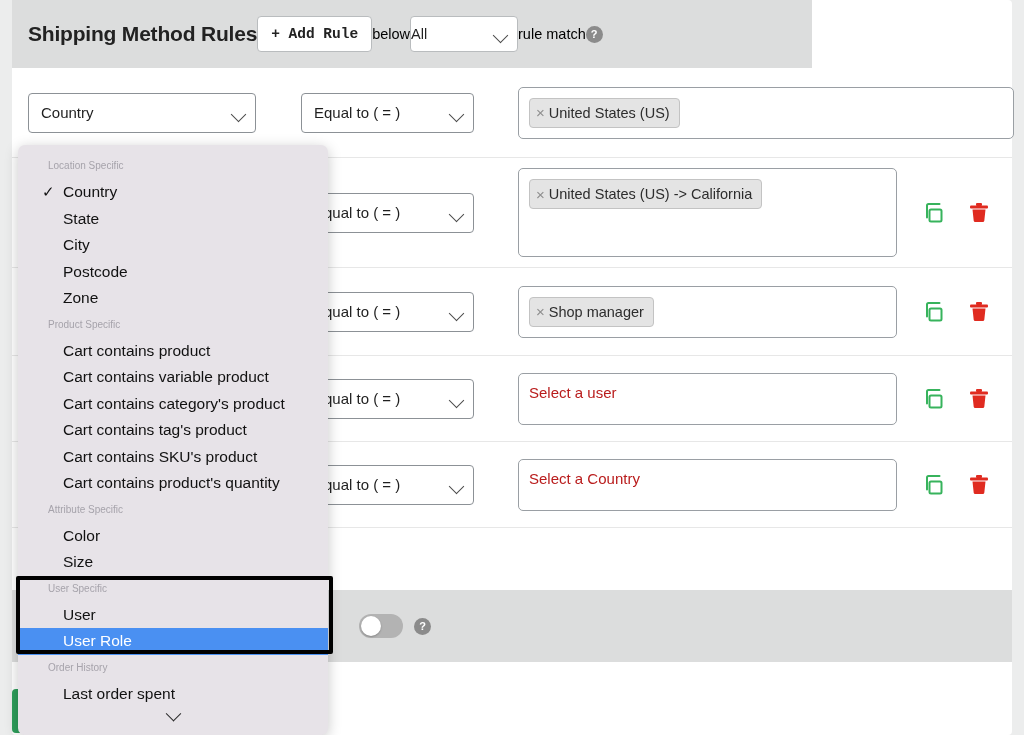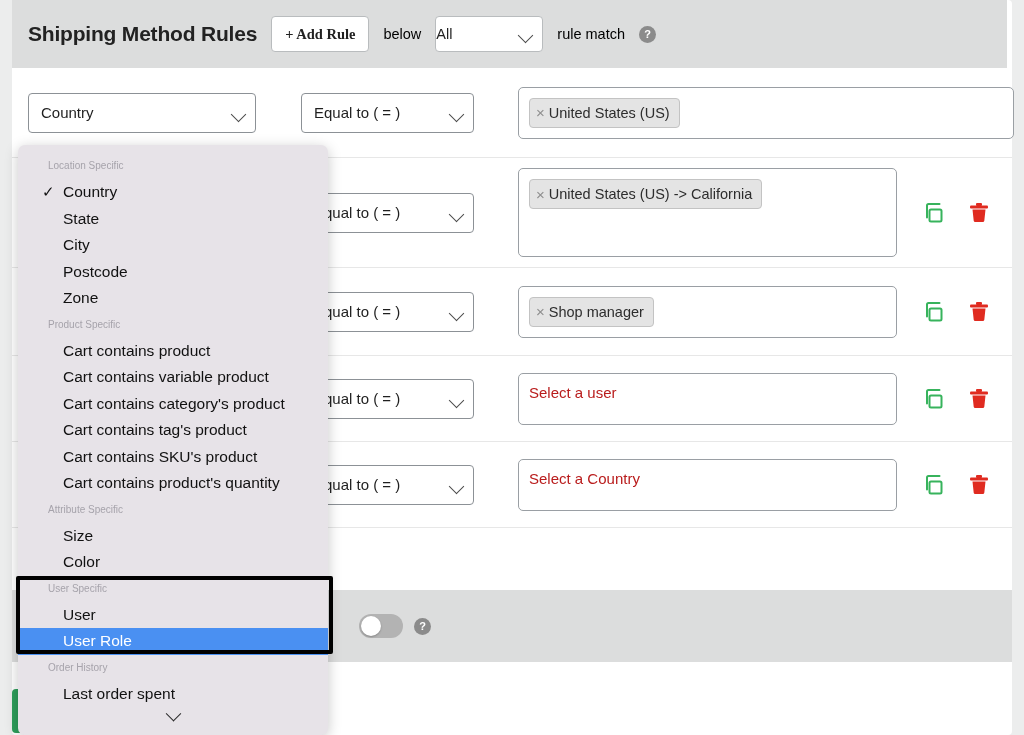--- a/index.html
+++ b/index.html
@@ -23,44 +23,43 @@
   .card {
     position: absolute;
     left: 12px; top: 0; width: 1000px; height: 735px;
     background: #ffffff;
     border-radius: 4px;
   }
 
   
   .card-header {
     position: absolute;
-    left: 0; top: 0; width: 995px; height: 68px;
+    left: 0; top: 0; width: 800px; height: 68px;
     background: #dcdddd;
     display: flex;
     align-items: center;
     padding-left: 16px;
-    gap: 14px;
   }
   .page-title {
     font-size: 21px;
     font-weight: bold;
     color: #222222;
     letter-spacing: -0.2px;
     white-space: nowrap;
   }
   .add-rule-btn {
     background: #ffffff;
     border: 1px solid #b9bcbe;
     border-radius: 4px;
     height: 36px;
     padding: 0 13px;
     font-size: 14.5px;
     font-weight: bold;
     color: #222222;
-    font-family: Liberation Serif, serif;
+    font-family: Liberation Mono, monospace;
     cursor: pointer;
     white-space: nowrap;
   }
   .hdr-text {
     font-size: 14.5px;
     color: #000000;
     white-space: nowrap;
   }
   .match-select {
     position: relative;
@@ -475,22 +474,22 @@
 
     <div class="dd-group">Product Specific</div>
     <div class="dd-item">Cart contains product</div>
     <div class="dd-item">Cart contains variable product</div>
     <div class="dd-item">Cart contains category's product</div>
     <div class="dd-item">Cart contains tag's product</div>
     <div class="dd-item">Cart contains SKU's product</div>
     <div class="dd-item">Cart contains product's quantity</div>
 
     <div class="dd-group">Attribute Specific</div>
+    <div class="dd-item">Color</div>
     <div class="dd-item">Size</div>
-    <div class="dd-item">Color</div>
 
     <div class="dd-group">User Specific</div>
     <div class="dd-item">User</div>
     <div class="dd-item selected-hl">User Role</div>
 
     <div class="dd-group">Order History</div>
     <div class="dd-item">Last order spent</div>
 
     <div class="dd-scroll-chev"><span></span></div>
   </div>

